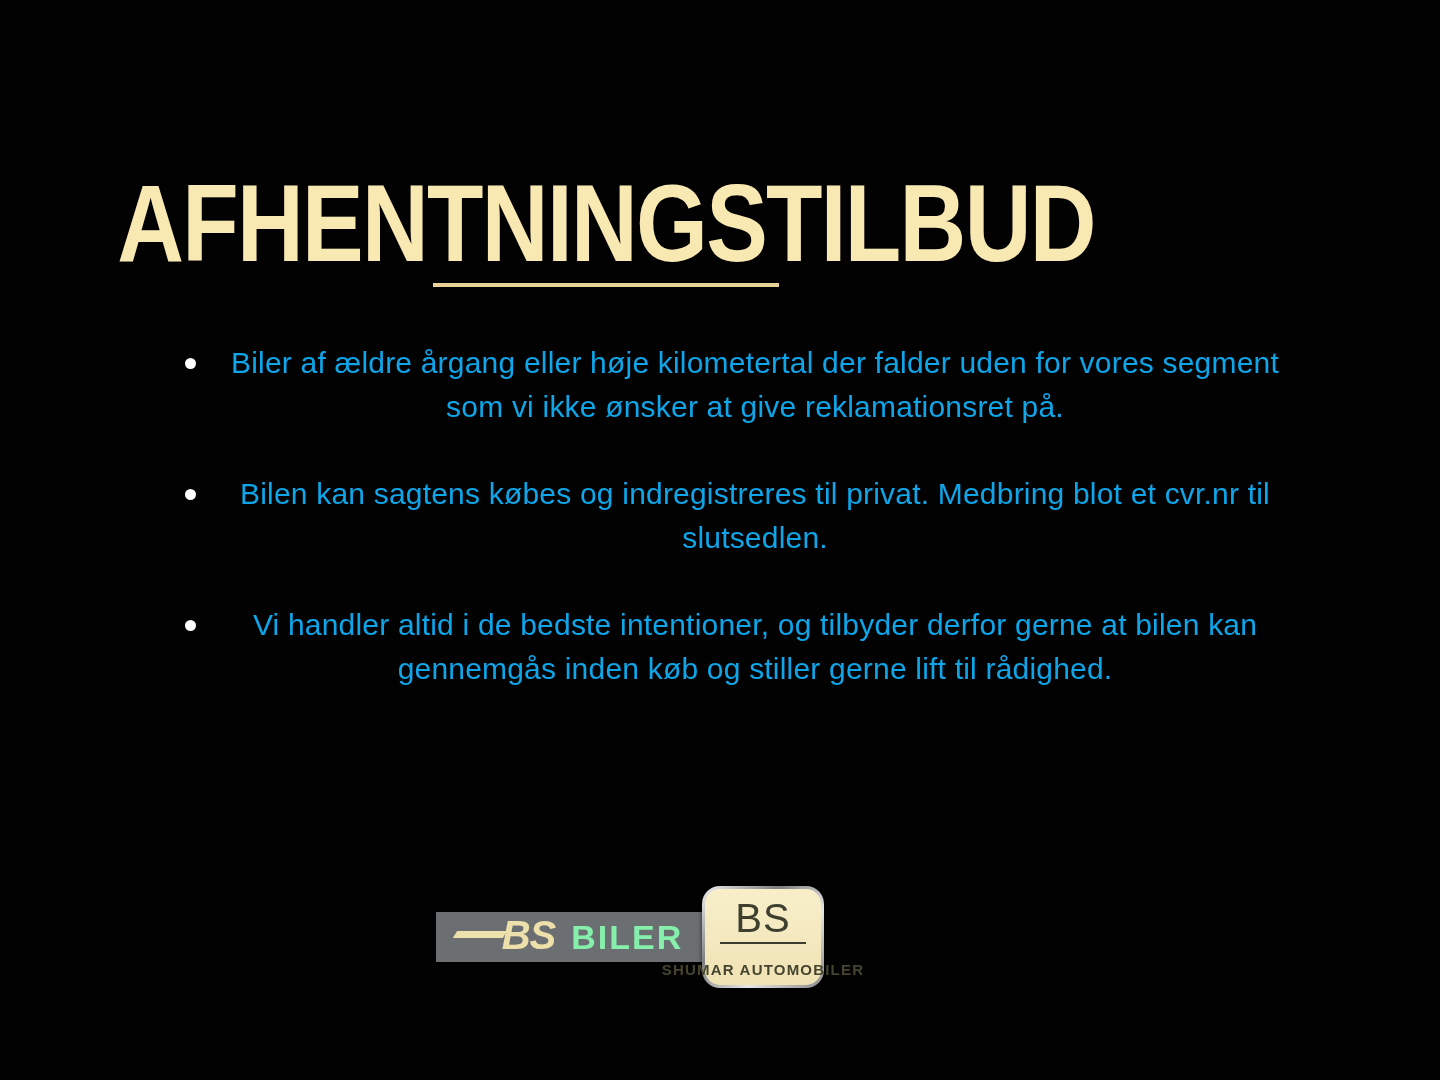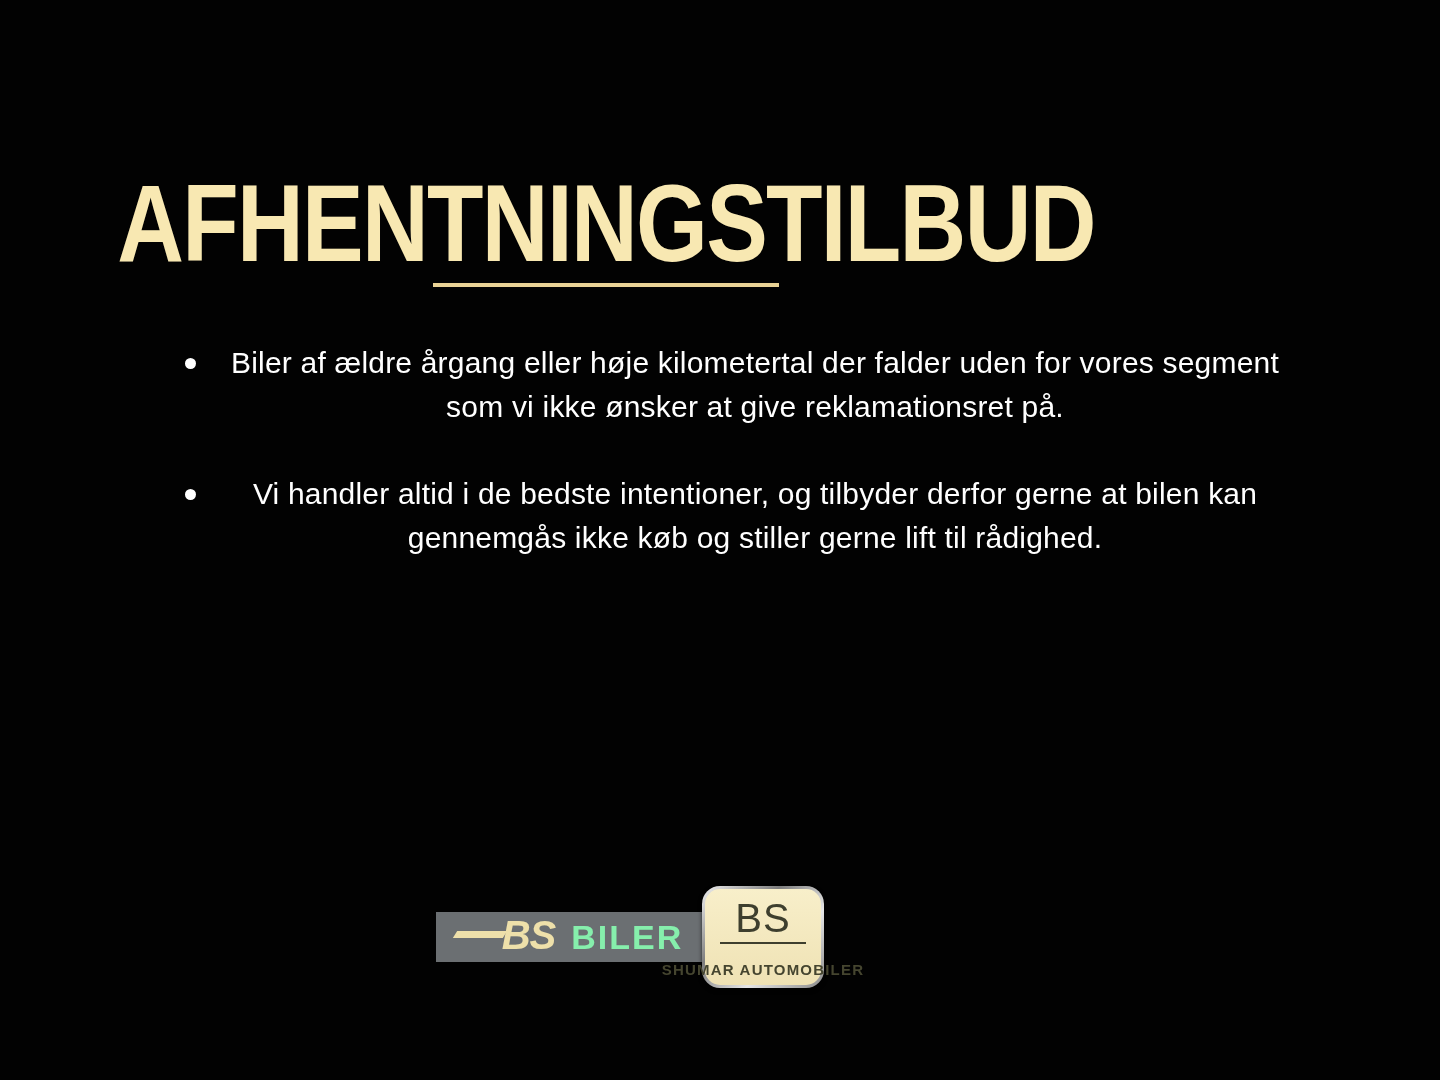--- a/index.html
+++ b/index.html
@@ -56,21 +56,21 @@
   .dot {
     flex: none;
     width: 11px; height: 11px;
     margin: 17px 14px 0 0;
     border-radius: 50%;
     background: #ffffff;
   }
   .bullet-text {
     flex: 1;
     text-align: center;
-    color: #ffffff;
+    color: #0ea5e9;
     font-size: 30px;
     line-height: 44px;
     letter-spacing: 0.2px;
   }
 
   
   .footer {
     position: absolute;
     top: 886px; left: 0; right: 0;
     height: 102px;
@@ -156,21 +156,25 @@
   <h1 class="title">AFHENTNINGSTILBUD</h1>
   <div class="title-underline"></div>
 
   <ul class="bullets">
     <li>
       <span class="dot"></span>
       <span class="bullet-text">Biler af ældre årgang eller høje kilometertal der falder uden for vores segment som vi ikke ønsker at give reklamationsret på.</span>
     </li>
     <li>
       <span class="dot"></span>
-      <span class="bullet-text">Vi handler altid i de bedste intentioner, og tilbyder derfor gerne at bilen kan gennemgås ikke køb og stiller gerne lift til rådighed.</span>
+      <span class="bullet-text">Bilen kan sagtens købes og indregistreres til privat. Medbring blot et cvr.nr til slutsedlen.</span>
+    </li>
+    <li>
+      <span class="dot"></span>
+      <span class="bullet-text">Vi handler altid i de bedste intentioner, og tilbyder derfor gerne at bilen kan gennemgås inden køb og stiller gerne lift til rådighed.</span>
     </li>
   </ul>
 
   <div class="footer">
 
     <div class="bsbiler">
       <span class="speed-line"></span>
       <span class="bs-mark">BS</span>
       <span class="bs-word">BILER</span>
     </div>

